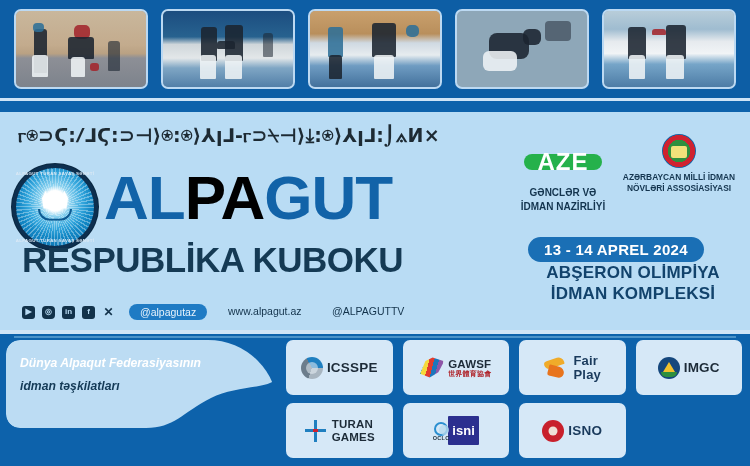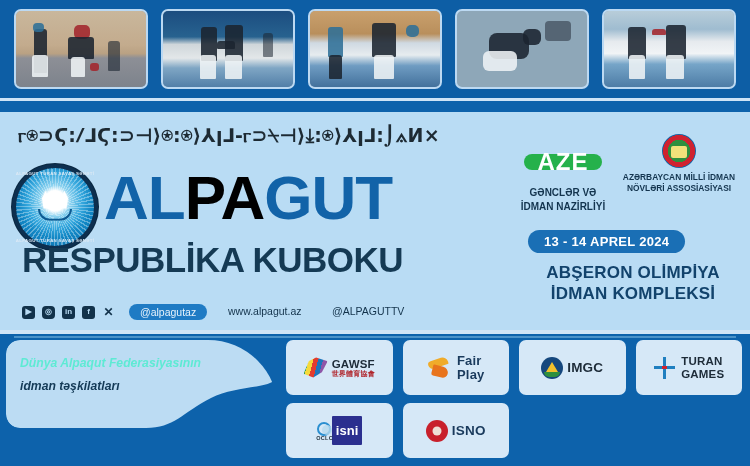--- a/index.html
+++ b/index.html
@@ -144,23 +144,23 @@
     content:""; position:absolute; left:50%; top:52%; transform:translate(-50%,-50%);
     width:16px; height:12px; background:#f1e27a; border-radius:2px;
   }
   .amia-emb::after{
     content:""; position:absolute; left:0; right:0; top:0; height:9px;
     background:linear-gradient(to bottom,#d9d9d9 0%,#cfcfcf 100%); opacity:.0;
   }
   .amia-cap { margin-top:4px; font-size:8.4px; font-weight:bold; color:#13344e; line-height:1.35; }
 
   .date-pill {
-    position:absolute; left:528px; top:118px;
+    position:absolute; left:528px; top:125px;
     background:#1a6fb5; color:#fff; border-radius:14px;
-    padding:4px 16px; font-size:13px; font-weight:bold; letter-spacing:.3px;
+    padding:4px 16px; font-size:15px; font-weight:bold; letter-spacing:.3px;
     white-space:nowrap;
   }
   .venue {
     position:absolute; left:520px; top:150px; width:226px;
     text-align:center; color:#12436c;
     font-size:17px; font-weight:bold; line-height:1.25; letter-spacing:.2px;
   }
 
   
   .bottom-strip-light { position:absolute; left:0; top:330px; width:750px; height:4px; background:#cfe4f6; }
@@ -172,21 +172,21 @@
     position:absolute; left:6px; top:340px; width:272px; height:88px;
     background:#bcdcf3;
     border-radius:14px 70px 14px 14px;
     clip-path: path("M14,0 H215 C248,0 272,14 272,34 C272,50 232,44 205,58 C176,73 168,88 140,88 H14 C6,88 0,82 0,74 V14 C0,6 6,0 14,0 Z");
   }
   .wave-text {
     position:absolute; left:20px; top:352px; width:240px;
     font-size:12.2px; font-style:italic; font-weight:bold; line-height:1.85;
     color:#143a56;
   }
-  .wave-text .l1 { color:#5eead4; }
+  .wave-text .l1 { color:#ffffff; }
 
   
   .logo-grid {
     position:absolute; left:286px; top:340px; width:456px; height:118px;
     display:grid; grid-template-columns:repeat(4,1fr); grid-template-rows:repeat(2,1fr);
     gap:8px 10px;
   }
   .logo-card {
     background:#d6e8f7; border-radius:7px;
     display:flex; align-items:center; justify-content:center; gap:4px;
@@ -360,20 +360,24 @@
   </div>
 
   <div class="wave-panel"></div>
   <div class="wave-text">
     <div class="l1">Dünya Alpaqut Federasiyasının</div>
     <div>idman təşkilatları</div>
   </div>
 
   <div class="logo-grid">
 
+    <div class="logo-card">
+      <span class="mk mk-icsspe"></span>
+      <span class="lt">ICSSPE</span>
+    </div>
 
 
     <div class="logo-card">
       <span class="mk mk-gawsf"></span>
       <span class="two">
         <span class="b">GAWSF</span>
         <span class="a" style="font-size:7px;color:#b0252c">世界體育協會</span>
       </span>
     </div>
 

